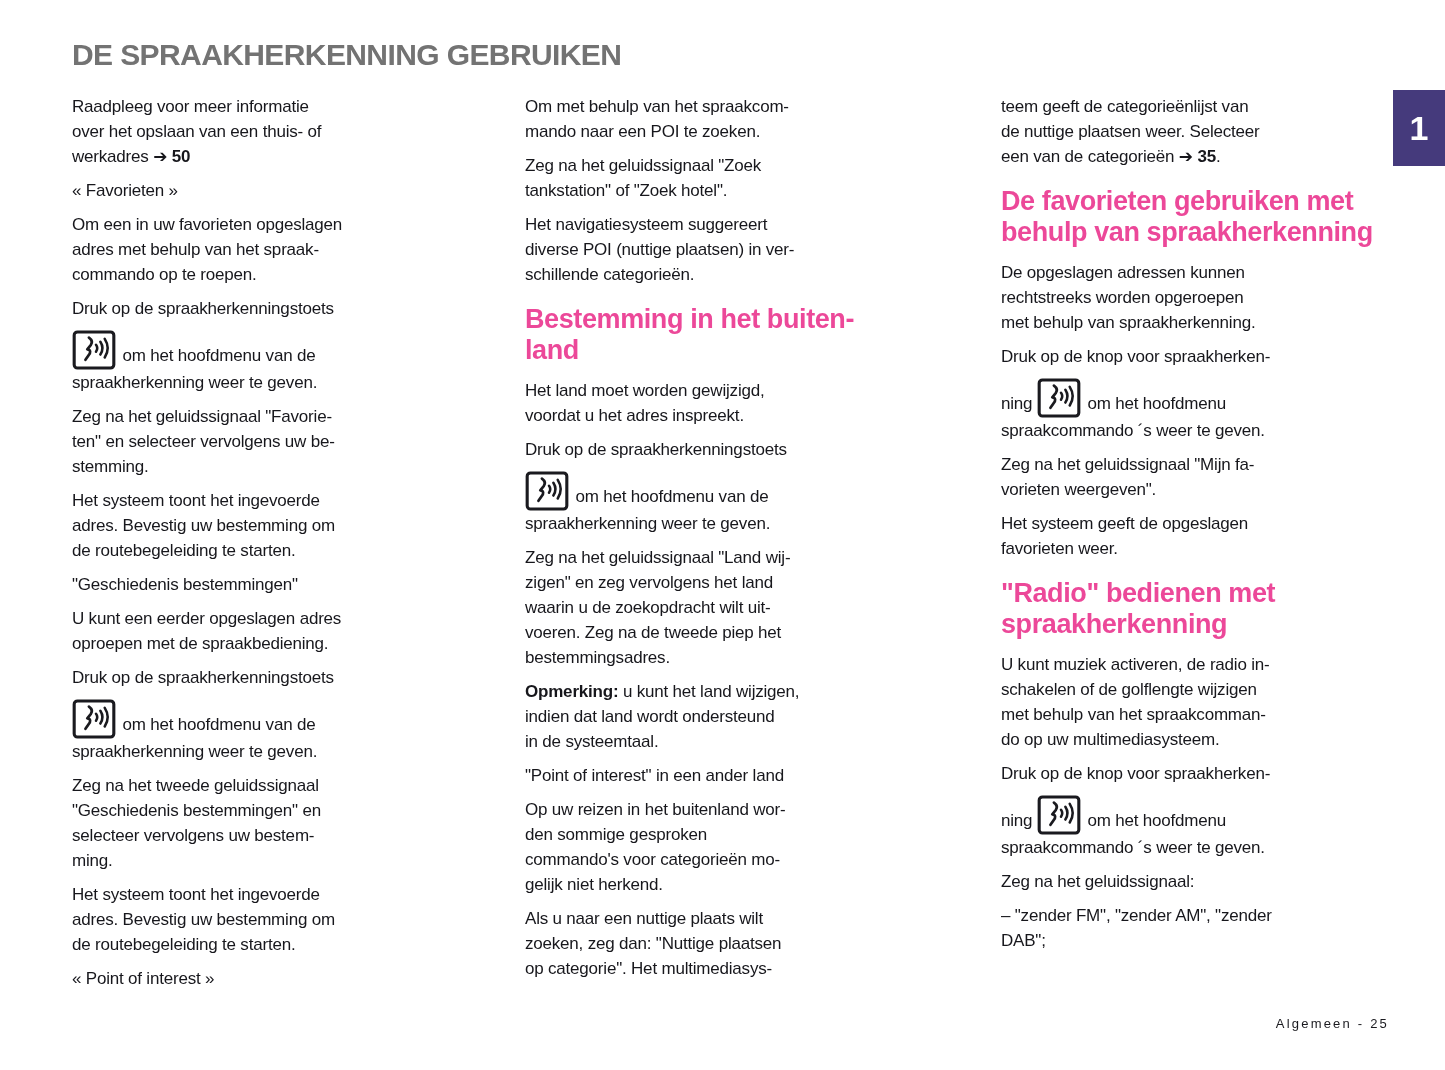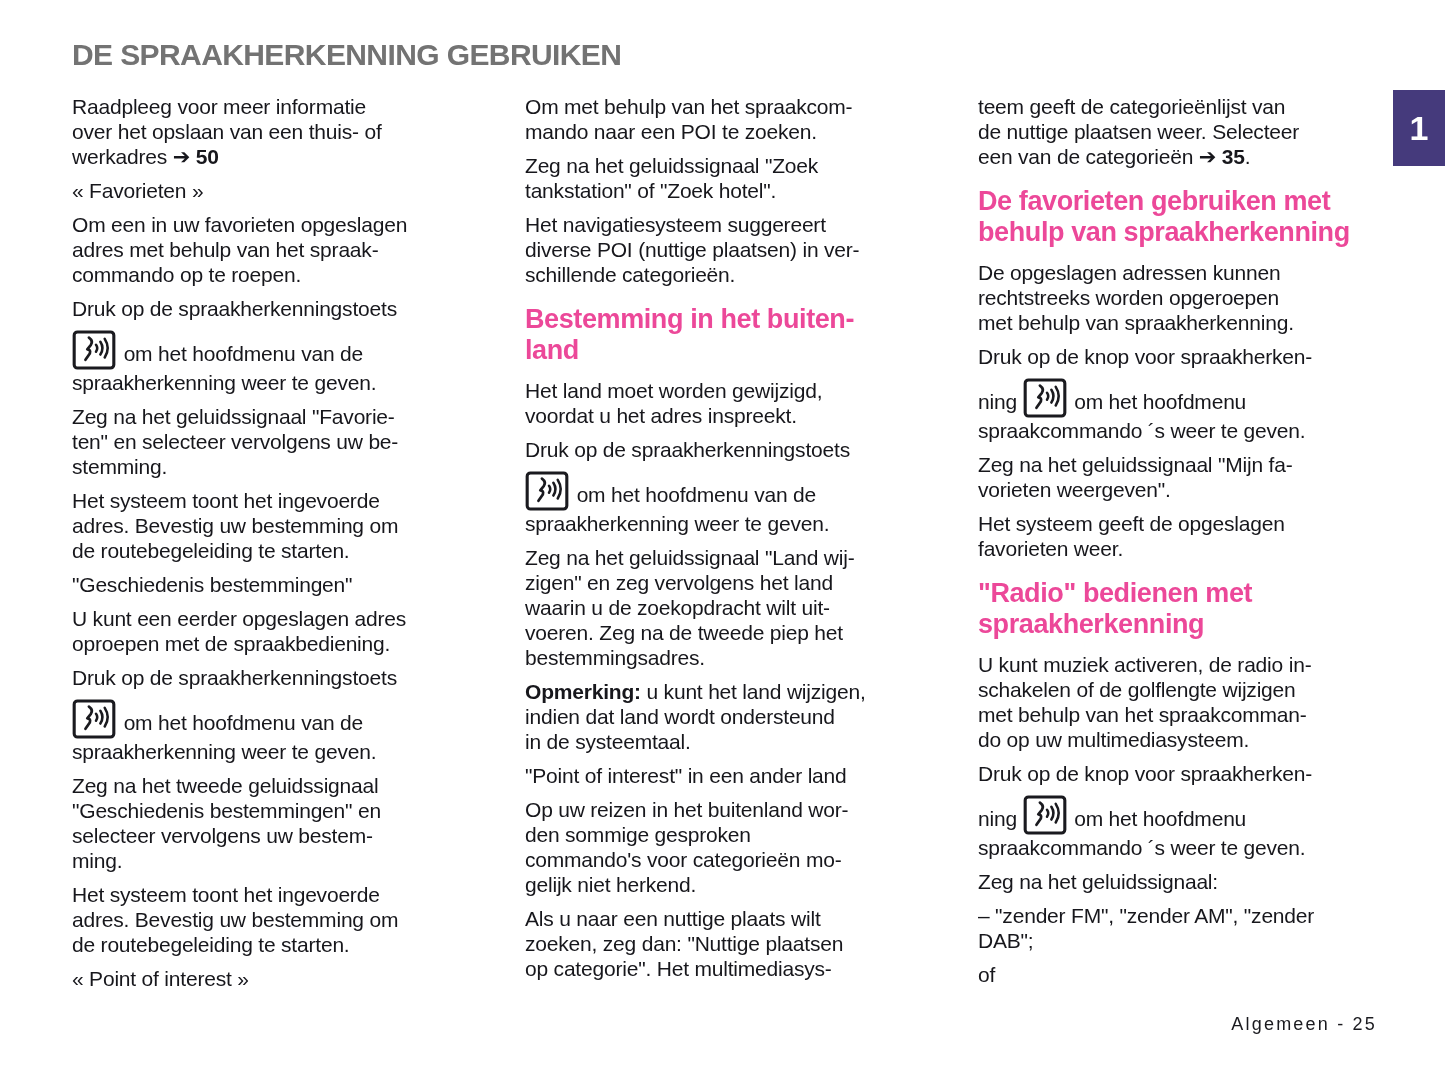--- a/index.html
+++ b/index.html
@@ -10,42 +10,42 @@
     -webkit-font-smoothing:antialiased;
   }
   .page-title{
     position:absolute;left:72px;top:38px;margin:0;
     font-size:30px;line-height:34px;font-weight:700;letter-spacing:-0.6px;
     color:#737373;
   }
   .col{position:absolute;top:94px;width:414px;}
   .col-0{left:72px;}
   .col-1{left:525px;}
-  .col-2{left:978px;}
-  .col p{margin:0 0 9px 0;font-size:21px;line-height:25px;letter-spacing:-0.2px;}
+  .col-2{left:1001px;}
+  .col p{margin:0 0 9px 0;font-size:17px;line-height:25px;letter-spacing:-0.2px;}
   .col p.sub{font-weight:400;}
   .col h2{
     margin:17px 0 12px 0;font-size:27px;line-height:31px;font-weight:700;
     letter-spacing:-0.4px;color:#ec4899;
   }
   .col strong{font-weight:700;margin-top:12px;}
   .vc-icon{
     display:inline-block;width:44px;height:40px;vertical-align:-9px;
     margin:0 2px 0 0;
   }
   .chapter-tab{
     position:absolute;left:1393px;top:90px;width:52px;height:76px;
     display:flex;align-items:center;justify-content:center;
   }
   .chapter-tab span{
     color:#ffffff;font-size:34px;font-weight:700;line-height:1;
   }
   .page-footer{
-    position:absolute;right:68px;top:1012px;
-    font-size:18px;line-height:24px;letter-spacing:2.2px;color:#1a1a1f;
+    position:absolute;right:56px;top:1012px;
+    font-size:13px;line-height:24px;letter-spacing:2.2px;color:#1a1a1f;
   }
 </style>
 </head>
 <body>
 
 <h1 class="page-title">DE SPRAAKHERKENNING GEBRUIKEN</h1>
 
 <div class="col col-0">
     <p>Raadpleeg voor meer informatie<br>over het opslaan van een thuis- of<br>werkadres <strong>➔ 50</strong></p>
     <p class="sub">« Favorieten »</p>
@@ -113,20 +113,19 @@
     <p>Druk op de knop voor spraakherken-</p>
     <p>ning <svg class="vc-icon" viewBox="0 0 24 22" style="display: inline-block;" xmlns="http://www.w3.org/2000/svg" aria-hidden="true">
   <rect x="1.1" y="1.1" width="21.8" height="19.8" rx="1.8" fill="none" stroke="#1a1a1f" stroke-width="1.7"></rect>
   <path d="M9.2 4.2 q2.6 1.9 1 4.1 l-1.9 2.3 q2.1 0.2 1.4 2.3 l-2.4 3.5" fill="none" stroke="#1a1a1f" stroke-width="1.5" stroke-linecap="round" stroke-linejoin="round"></path>
   <path d="M13.1 8.1 q1.4 1.9 0 3.8" fill="none" stroke="#1a1a1f" stroke-width="1.4" stroke-linecap="round"></path>
   <path d="M15.5 6.5 q2.3 3.5 0 7" fill="none" stroke="#1a1a1f" stroke-width="1.4" stroke-linecap="round"></path>
   <path d="M17.9 4.9 q3.3 5.1 0 10.2" fill="none" stroke="#1a1a1f" stroke-width="1.4" stroke-linecap="round"></path>
 </svg> om het hoofdmenu<br>spraakcommando ´s weer te geven.</p>
     <p>Zeg na het geluidssignaal:</p>
     <p>–  "zender FM", "zender AM", "zender<br>DAB";</p>
-    <p>of</p>
   </div>
 
 <div class="chapter-tab" style="background: rgb(69, 58, 124);">
   <span>1</span>
 </div>
 
 <div class="page-footer">Algemeen - 25</div>
 
 </body></html>

